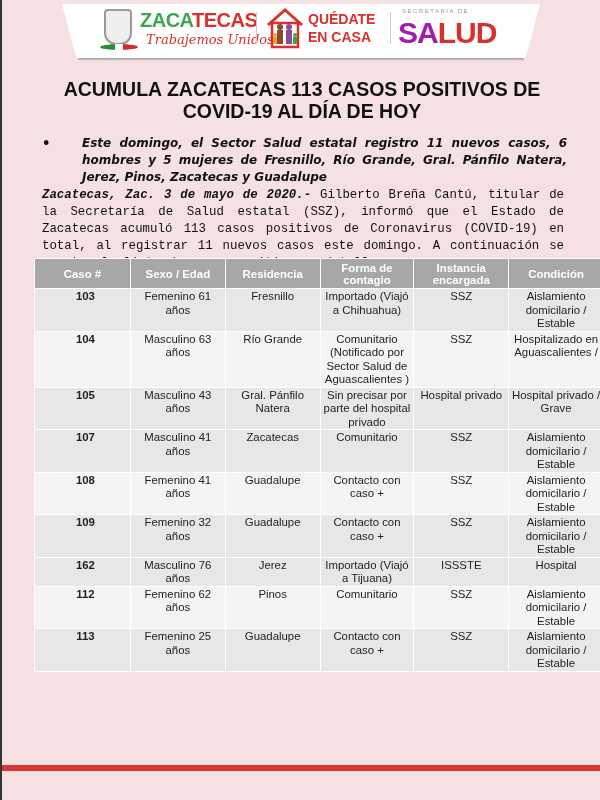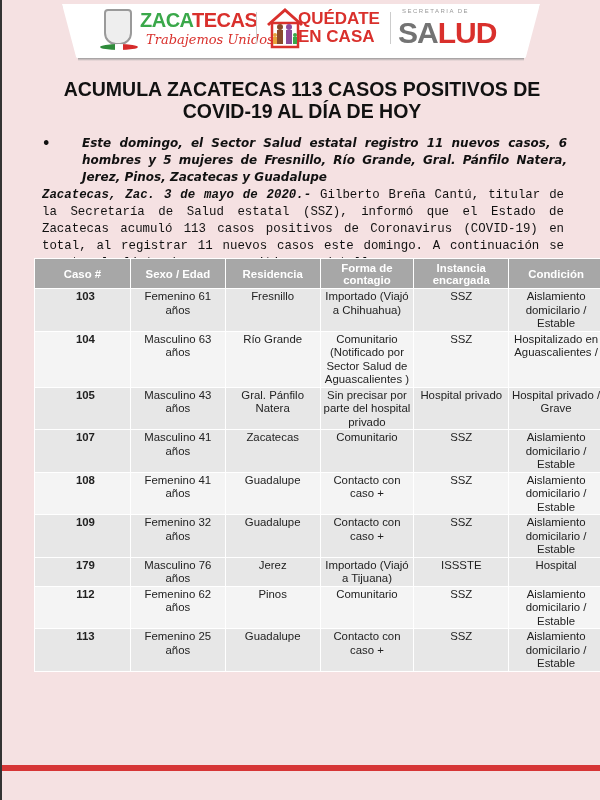--- a/index.html
+++ b/index.html
@@ -38,30 +38,30 @@
   .zac-sub {
     position: absolute; left: 144px; top: 32px;
     font-style: italic; font-size: 13px; color: #d9302c;
     font-family: "DejaVu Serif", serif;
   }
   .sep { position: absolute; top: 12px; width: 1px; height: 32px; background: #ccc; }
   .house {
     position: absolute; left: 264px; top: 7px; width: 38px; height: 42px;
   }
   .qued {
-    position: absolute; left: 296px; top: 10px;
-    font-weight: bold; font-size: 17px; line-height: 18px; color: #d9302c;
+    position: absolute; left: 306px; top: 10px;
+    font-weight: bold; font-size: 14px; line-height: 18px; color: #d9302c;
   }
   .salud-top {
     position: absolute; left: 400px; top: 8px; font-size: 6px; color: #999; letter-spacing: 1.5px;
   }
   .salud {
     position: absolute; left: 396px; top: 16px; font-weight: bold; font-size: 30px; letter-spacing: -1px; color: #d9302c;
   }
-  .salud .green { color: #737373; }
+  .salud .green { color: #a21caf; }
 
   .title {
     position: absolute; left: 0; top: 78px; width: 600px; text-align: center;
     font-weight: bold; font-size: 19.5px; line-height: 22px; color: #111;
   }
   .bullet {
     position: absolute; left: 40px; top: 135px; width: 525px;
     display: flex; font-style: italic; font-weight: bold; font-size: 13.2px; line-height: 17px;
     font-family: "DejaVu Sans", sans-serif;
   }
@@ -198,21 +198,21 @@
       </tr>
       <tr class="odd">
         <td class="caso">109</td>
         <td>Femenino 32 años</td>
         <td>Guadalupe</td>
         <td>Contacto con caso +</td>
         <td>SSZ</td>
         <td>Aislamiento domicilario / Estable</td>
       </tr>
       <tr class="odd">
-        <td class="caso">179</td>
+        <td class="caso">162</td>
         <td>Masculino 76 años</td>
         <td>Jerez</td>
         <td>Importado (Viajó a Tijuana)</td>
         <td>ISSSTE</td>
         <td>Hospital</td>
       </tr>
       <tr class="even">
         <td class="caso">112</td>
         <td>Femenino 62 años</td>
         <td>Pinos</td>

